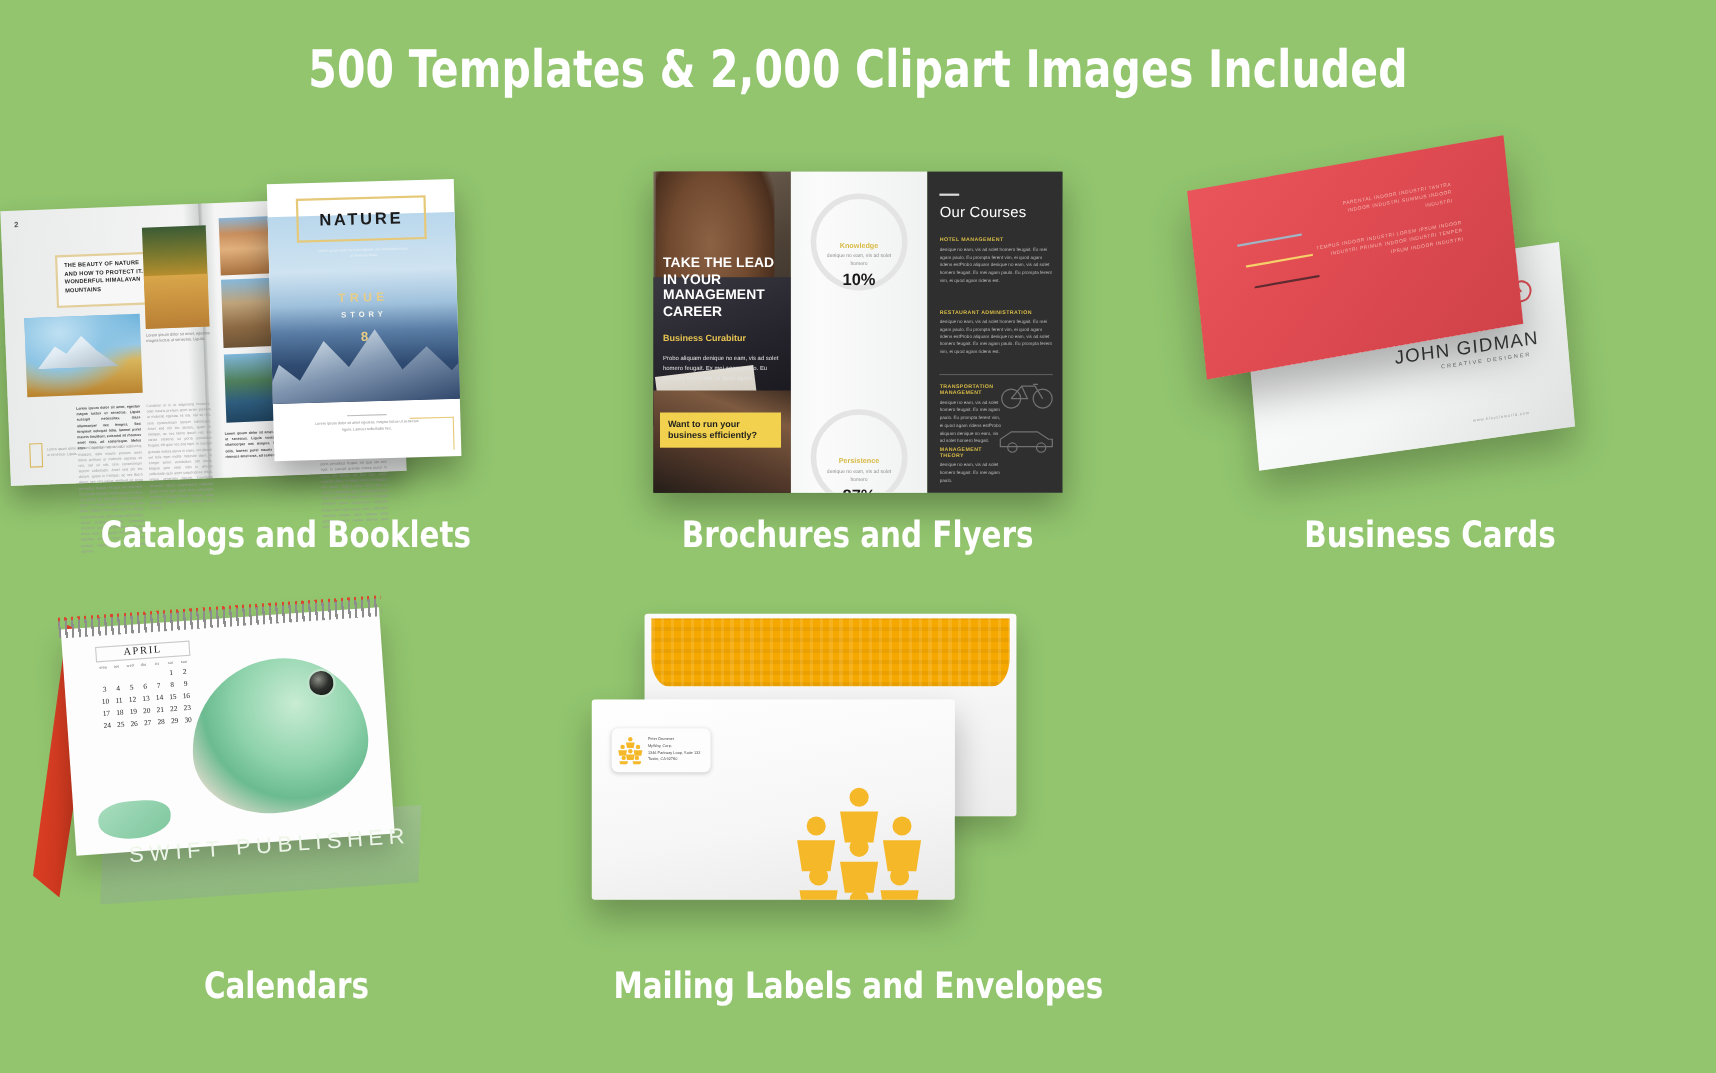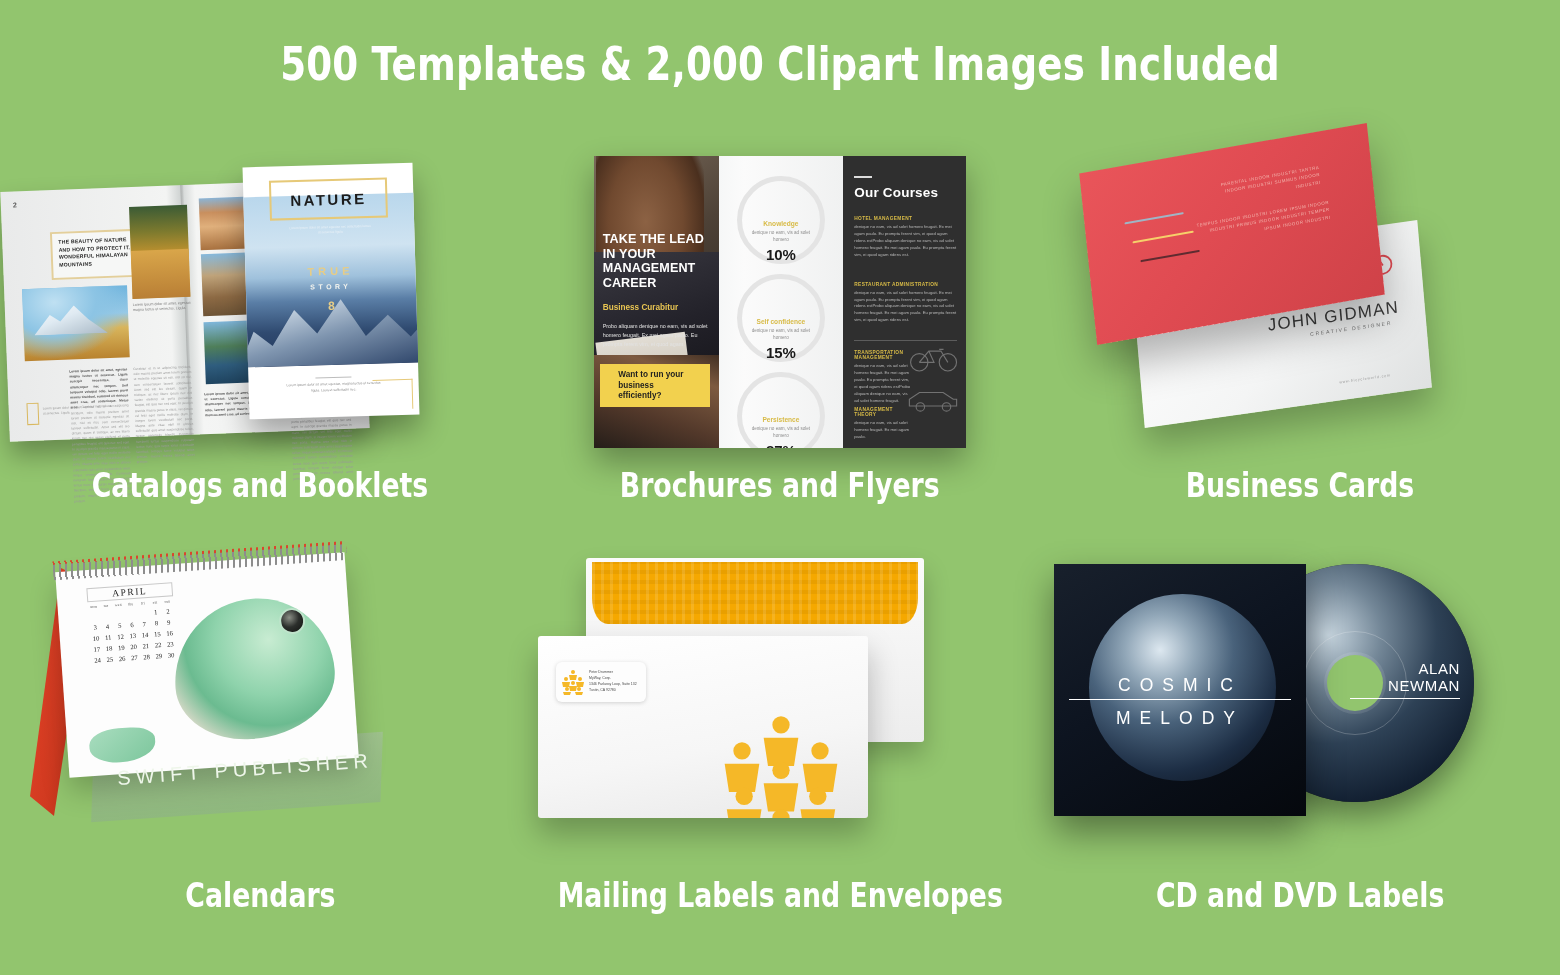--- a/index.html
+++ b/index.html
@@ -142,38 +142,38 @@
     background: linear-gradient(20deg,#1d1916 0%,#52382a 40%,#7d5a40 75%,#3a2a20 100%);}
   .bro-laptop{ position:absolute; left:4%; bottom:16%; width:72%; height:22%;
     background: linear-gradient(180deg,#f3eee4 0%,#cfc6b6 100%); transform: rotate(-7deg); opacity:.92;}
   .bro-h1{ position:absolute; left:7%; top:26%; width:88%; z-index:4; color:#fff;
     font-size:12.6px; font-weight:700; line-height:1.16; letter-spacing:.1px;}
   .bro-h2{ position:absolute; left:7%; top:50.5%; width:90%; z-index:4; color:#e8c552;
     font-size:8.2px; font-weight:700;}
   .bro-body{ position:absolute; left:7%; top:57%; width:88%; z-index:4; color:#e2e2e2;
     font-size:5.4px; line-height:1.62;}
   .bro-cta{ position:absolute; left:5%; bottom:14%; width:88%; z-index:5;
-    background:#f2d14e; color:#1f1f1f; padding:6px 18px; font-size:8.2px; font-weight:700; line-height:1.25;}
+    background:#f2d14e; color:#1f1f1f; padding:6px 7px; font-size:8.2px; font-weight:700; line-height:1.25;}
   .bro-p2{ width:33.5%; background:linear-gradient(90deg,#f6f7f7 0%,#fbfbfb 20%,#f0f1f1 100%);}
   .donut{ position:absolute; left:50%; transform:translateX(-50%); width:88px; height:88px; }
   .d1{ top:20px;} .d2{ top:118px;} .d3{ top:216px;}
   .donut .ring{ position:absolute; inset:0; border-radius:50%; border:5px solid #e4e4e4;}
   .donut .arc{ position:absolute; inset:0; border-radius:50%; border:5px solid transparent;}
   .a1{ border-bottom-color:#e5c23f; transform: rotate(12deg); }
   .a2{ border-right-color:#e5c23f; border-bottom-color:#e5c23f; transform: rotate(-6deg); }
   .a3{ border-right-color:#e5c23f; border-bottom-color:#e5c23f; border-top-color:#e5c23f; transform: rotate(40deg);}
   .donut .pct{ position:absolute; left:0; top:26px; width:100%; text-align:center;
     font-size:15px; font-weight:700; color:#1a1a1a;margin-top:44px;}
   .donut .lbl{ position:absolute; left:0; top:44px; width:100%; text-align:center;
     font-size:6.6px; font-weight:700; color:#d8bb47;}
   .donut .sub{ position:absolute; left:12px; top:54px; width:64px; text-align:center;
     font-size:4.6px; color:#8e8e8e; line-height:1.5;}
   .bro-p3{ width:33%; background:#2f2f2f;}
   .bro-tick{ position:absolute; left:9%; top:7%; width:18px; height:1.6px; background:#dcdcdc;}
-  .bro-oc{ position:absolute; left:9%; top:10%; color:#fff; font-size:13.5px; font-weight:700;
+  .bro-oc{ position:absolute; left:9%; top:10%; color:#fff; font-size:13.5px; font-weight:400;
     letter-spacing:.2px;}
   .bro-sec{ position:absolute; left:9%; width:84%; }
   .bro-sec .st{ color:#d8bb47; font-size:4.8px; font-weight:700; letter-spacing:.35px; margin-bottom:3px;}
   .bro-sec .sb{ color:#b9b9b9; font-size:4.2px; line-height:1.66;}
   .s1{ top:20.5%; } .s2{ top:43%; } .s3{ top:66.5%; } .s4{ top:86%; }
   .bro-hr{ position:absolute; left:9%; width:84%; height:1px; background:#5c5c5c; top:63%;}
   .bro-bike{ position:absolute; right:5%; top:64%; width:52px; height:30px; opacity:.42;}
   .bro-car{ position:absolute; right:5%; top:79%; width:54px; height:28px; opacity:.42;}
 
   
@@ -404,27 +404,20 @@
             <div class="bro-body">Probo aliquam denique no eam, vis ad solet homero feugait. Ex mei agam paulo. Eu prompta ferent vim, ei quod agam.</div>
             <div class="bro-cta">Want to run your business efficiently?</div>
           </div>
 
           <div class="bro-p bro-p2">
             <div class="donut d1">
               <div class="ring"></div>
               <div class="arc a1"></div>
               <div class="pct">10%</div>
               <div class="lbl">Knowledge</div>
-              <div class="sub">denique no eam, vis ad solet homero</div>
-            </div>
-            <div class="donut d2">
-              <div class="ring"></div>
-              <div class="arc a2"></div>
-              <div class="pct">15%</div>
-              <div class="lbl">Self confidence</div>
               <div class="sub">denique no eam, vis ad solet homero</div>
             </div>
             <div class="donut d3">
               <div class="ring"></div>
               <div class="arc a3"></div>
               <div class="pct">87%</div>
               <div class="lbl">Persistence</div>
               <div class="sub">denique no eam, vis ad solet homero</div>
             </div>
           </div>
@@ -618,39 +611,15 @@
                 <path d="M44 108h32l-4 24H48z"></path>
             </g>
           </svg>
 
         </div>
 
       </div>
       <div class="caption">Mailing Labels and Envelopes</div>
     </div>
 
-    <div class="cell">
-      <div class="stage">
-
-        <div class="cd-disc">
-          <div class="cd-earth"></div>
-          <div class="cd-ring"></div>
-          <div class="cd-hole"></div>
-          <div class="cd-artist">
-            <div>ALAN</div>
-            <div>NEWMAN</div>
-            <div class="ul"></div>
-          </div>
-        </div>
-
-        <div class="cd-sleeve">
-          <div class="sl-earth"></div>
-          <div class="sl-t1">COSMIC</div>
-          <div class="sl-rule"></div>
-          <div class="sl-t2">MELODY</div>
-        </div>
-
-      </div>
-      <div class="caption">CD and DVD Labels</div>
-    </div>
 
   </div>
 </div>
 
 </body></html>

